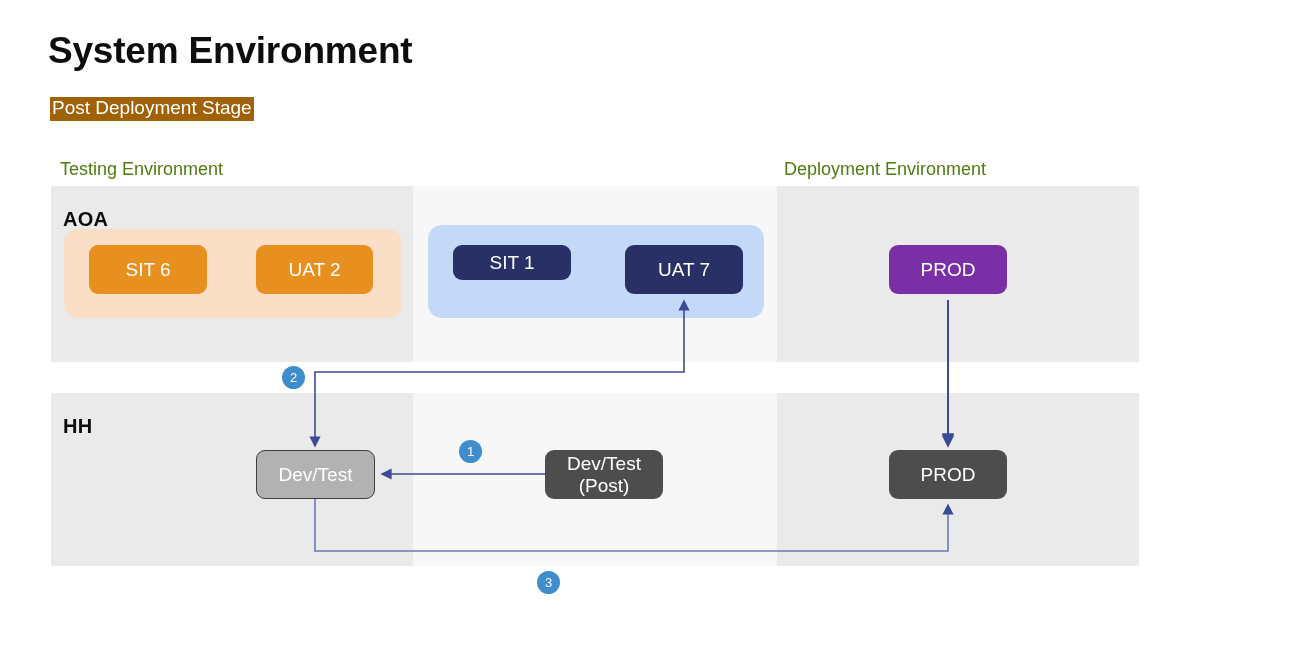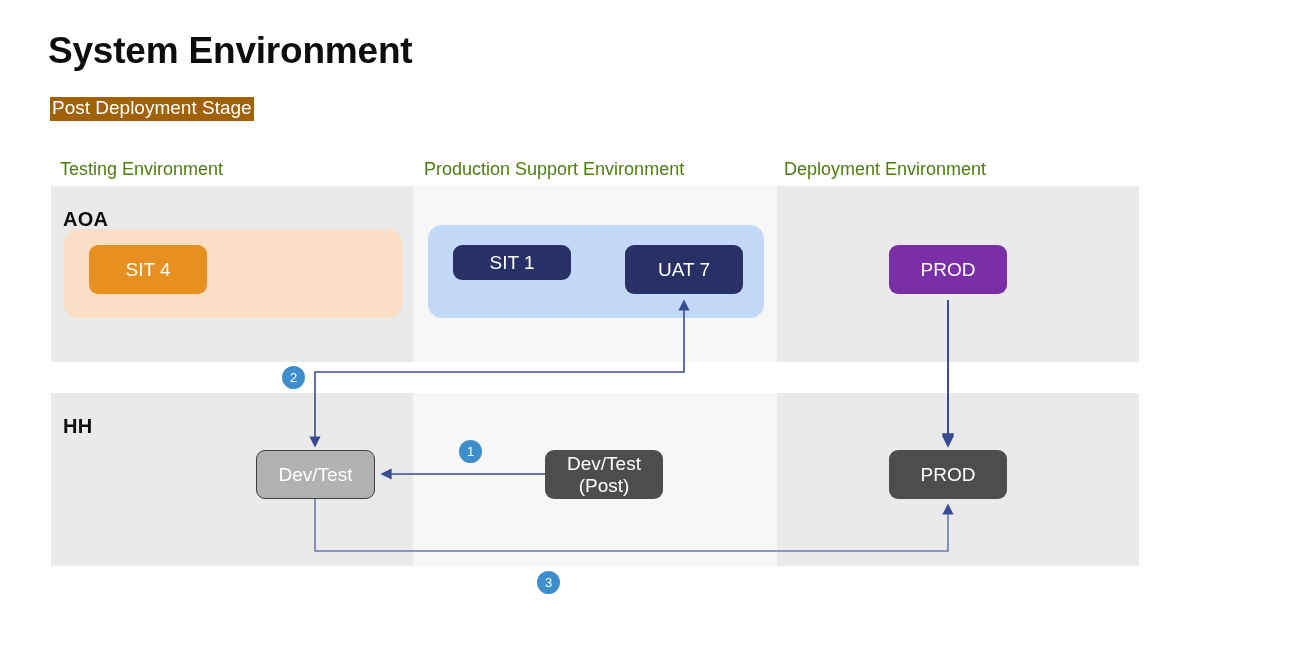--- a/index.html
+++ b/index.html
@@ -162,41 +162,41 @@
 </style>
 </head>
 <body>
 
 <div class="stage">
 
   <div id="page-title">System Environment</div>
   <div id="subtitle">Post Deployment Stage</div>
 
   <div class="col-header" id="col-header-0">Testing Environment</div>
-  <div class="col-header" id="col-header-1">Production Support Environment</div>
   <div class="col-header" id="col-header-2">Deployment Environment</div>
 
   <div class="row-band" id="row-aoa">
     <div class="cell cell-left"></div>
     <div class="cell cell-middle"></div>
     <div class="cell cell-right"></div>
     <div class="row-label">AOA</div>
   </div>
 
   <div class="row-band" id="row-hh">
     <div class="cell cell-left"></div>
     <div class="cell cell-middle"></div>
     <div class="cell cell-right"></div>
     <div class="row-label">HH</div>
   </div>
 
   <div class="group-box" id="group-aoa-testing"></div>
   <div class="group-box" id="group-prodsupport"></div>
 
-  <div class="node node-orange" id="node-sit2">SIT 4</div>
+  <div class="node node-orange" id="node-sit2">SIT 6</div>
+  <div class="node node-orange" id="node-uat2">UAT 2</div>
   <div class="node node-navy" id="node-sit1">SIT 1</div>
   <div class="node node-navy" id="node-uat1">UAT 7</div>
   <div class="node node-purple" id="node-prod-aoa">PROD</div>
 
   <div class="node node-gray" id="node-devtest">Dev/Test</div>
   <div class="node node-dark" id="node-devtest-local">
     <span>Dev/Test</span>
     <span>(Post)</span>
   </div>
   <div class="node node-dark" id="node-prod-hh">PROD</div>

